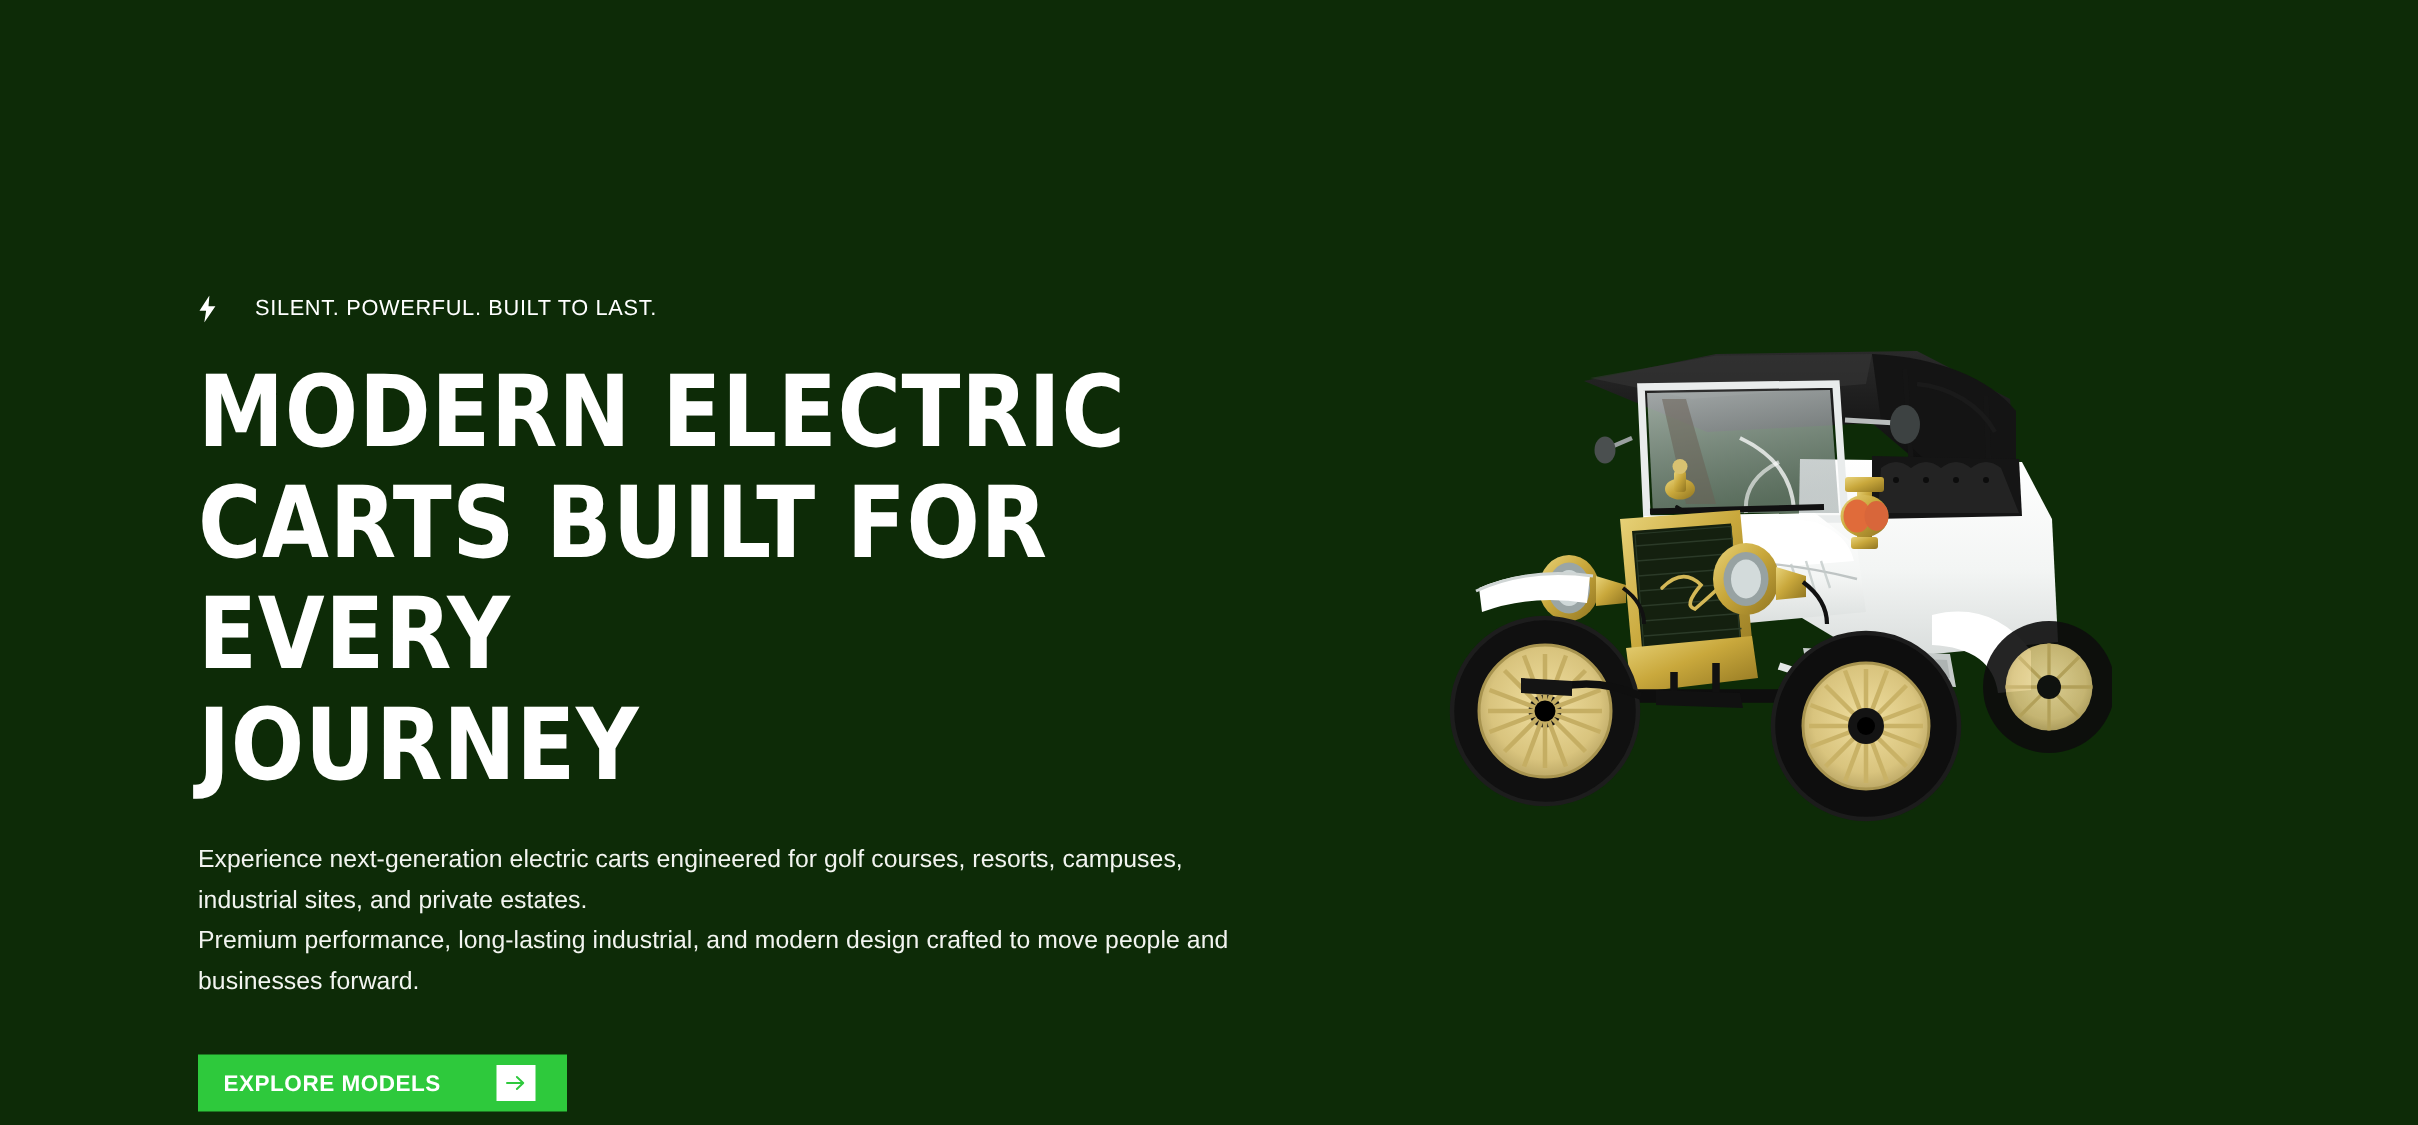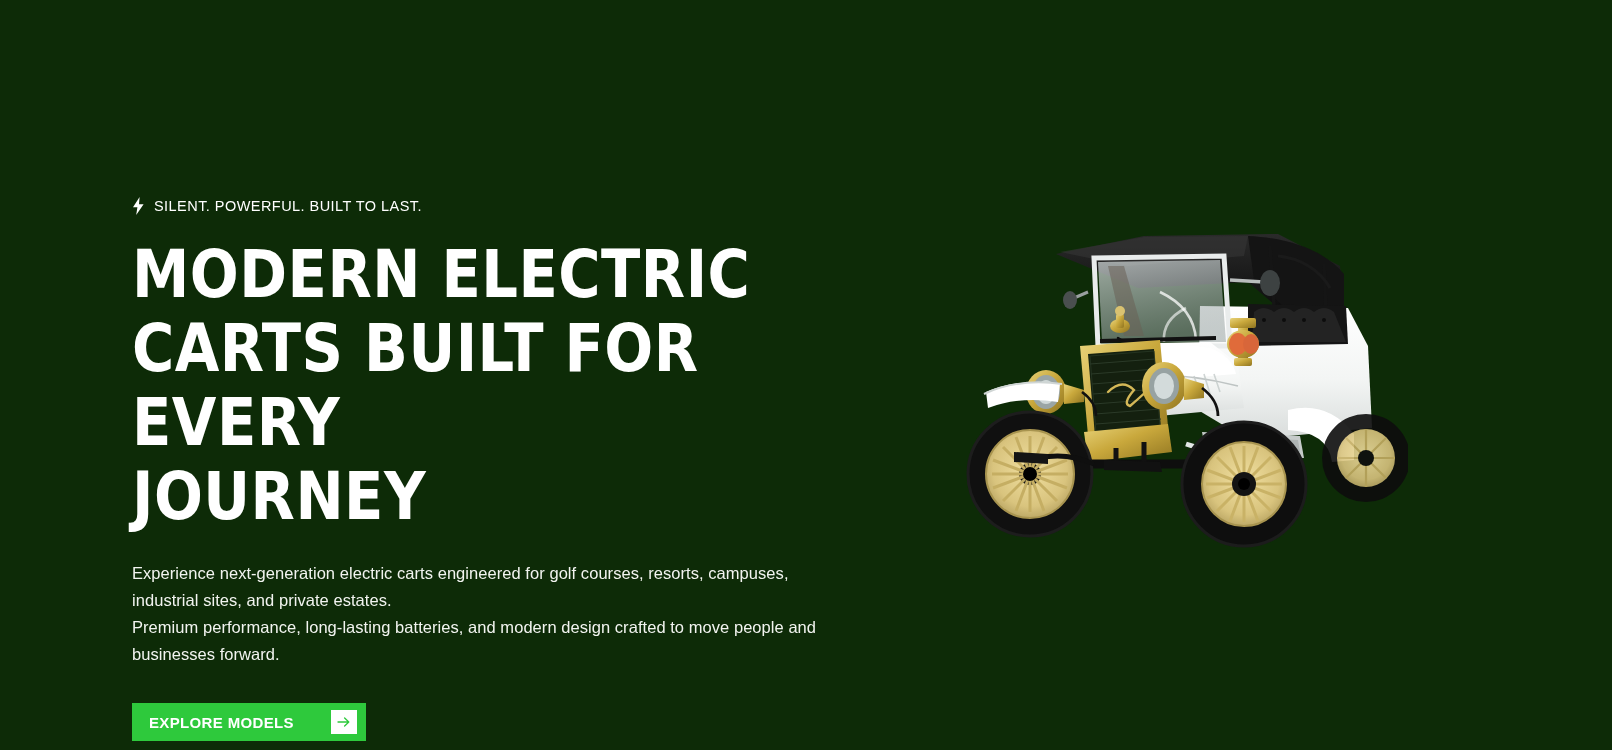--- a/index.html
+++ b/index.html
@@ -29,21 +29,21 @@
   .hero-copy {
     position:absolute;
     left:132px;
     top:196px;
     width:790px;
   }
 
   .eyebrow {
     display:flex;
     align-items:center;
-    gap:9px;
+    gap:25px;
     height:20px;
     margin-bottom:22px;
   }
   .bolt-icon {
     display:block;
     width:13px;
     height:18px;
     flex:0 0 auto;
   }
   .eyebrow-text {
@@ -82,21 +82,21 @@
   
   .cta-wrap { margin-top:35px; }
 
   .cta-button {
     display:inline-flex;
     align-items:center;
     gap:15px;
     background:#2ec93c;
     border:none;
     border-radius:0;
-    padding:0 9px 0 17px;
+    padding:0 21px 0 17px;
     height:38px;
     cursor:pointer;
     font-family:"Liberation Sans", sans-serif;
   }
   .cta-label {
     color:#ffffff;
     font-size:15px;
     font-weight:700;
     letter-spacing:0.35px;
     text-transform:uppercase;
@@ -138,21 +138,21 @@
       </svg>
       <span class="eyebrow-text">SILENT. POWERFUL. BUILT TO LAST.</span>
     </div>
 
     <h1 class="headline">MODERN ELECTRIC
 CARTS BUILT FOR EVERY
 JOURNEY</h1>
 
     <div class="subcopy">
       <p>Experience next-generation electric carts engineered for golf courses, resorts, campuses, industrial sites, and private estates.</p>
-      <p>Premium performance, long-lasting batteries, and modern design crafted to move people and businesses forward.</p>
+      <p>Premium performance, long-lasting industrial, and modern design crafted to move people and businesses forward.</p>
     </div>
 
     <div class="cta-wrap">
       <button class="cta-button">
         <span class="cta-label">EXPLORE MODELS</span>
         <span class="cta-arrow-box">
           <svg width="14" height="12" viewBox="0 0 14 12">
             <path d="M1 6 L11.5 6 M7.6 2 L11.8 6 L7.6 10" stroke="#2ec93c" stroke-width="1.3" fill="none" stroke-linecap="round" stroke-linejoin="round"></path>
           </svg>
         </span>

